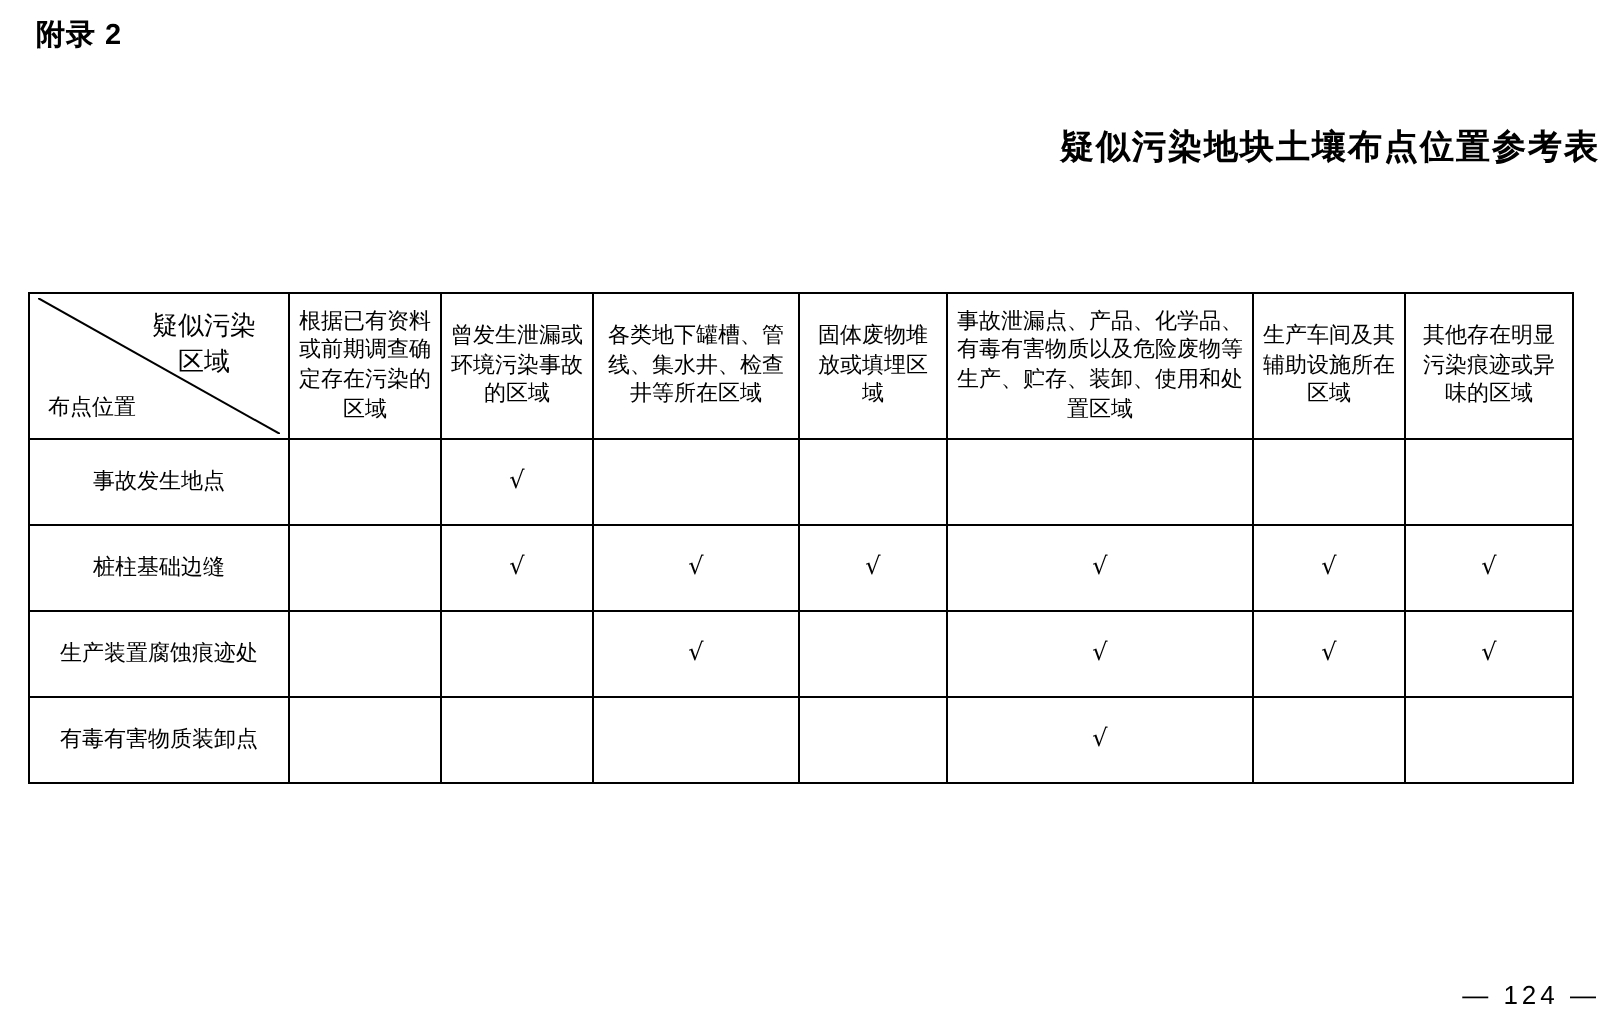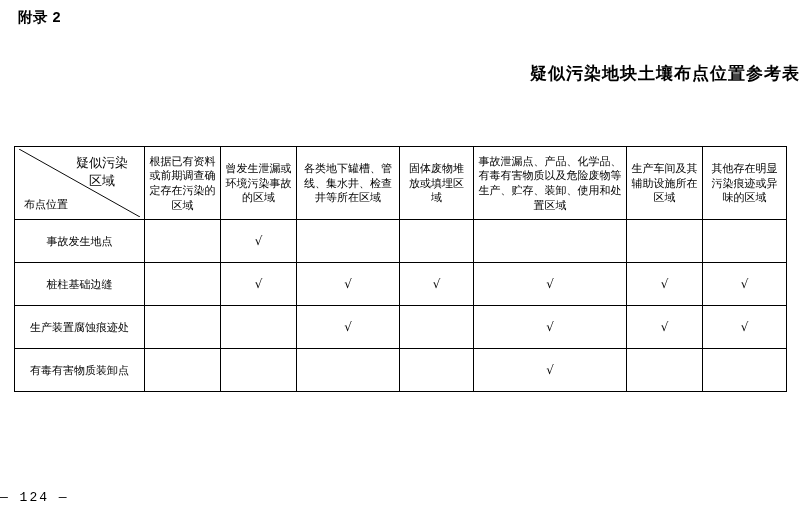--- a/index.html
+++ b/index.html
@@ -113,23 +113,23 @@
     display: inline-block;
     font-size: 12px;
     line-height: 1;
     font-family: "DejaVu Sans", sans-serif;
   }
   .page-number {
     position: absolute;
     left: 0;
     right: 0;
     bottom: 12px;
-    text-align: left;
+    text-align: right;
     font-size: 13px;
-    font-family: Liberation Mono, monospace;
+    font-family: Liberation Sans, sans-serif;
     letter-spacing: 2px;
   }
 </style>
 </head>
 <body>
 
 <div class="page">
 
   <div class="appendix-label">附录 2</div>
 

